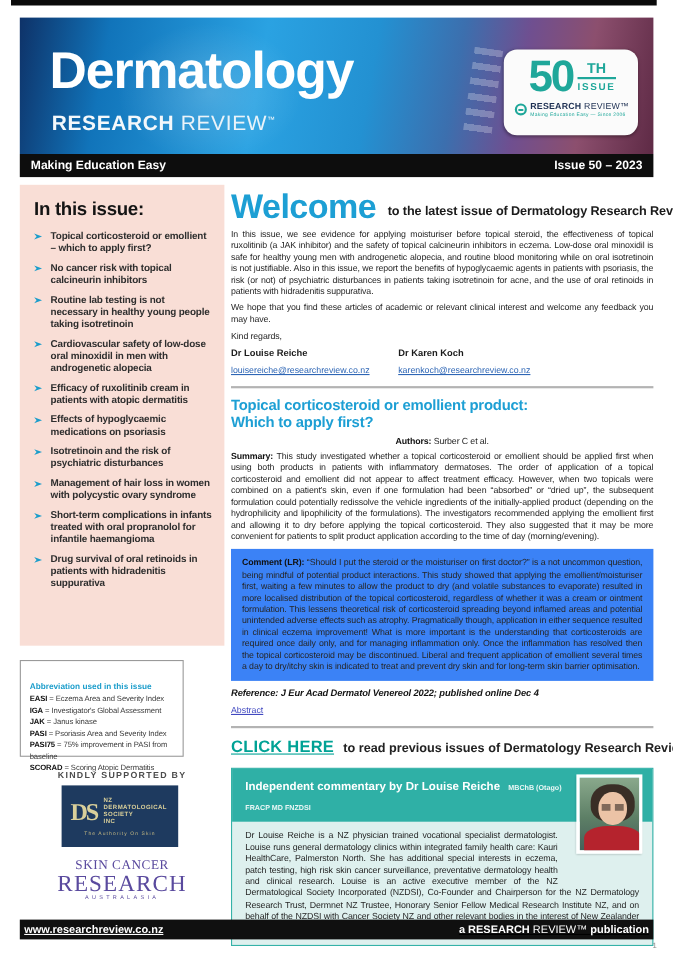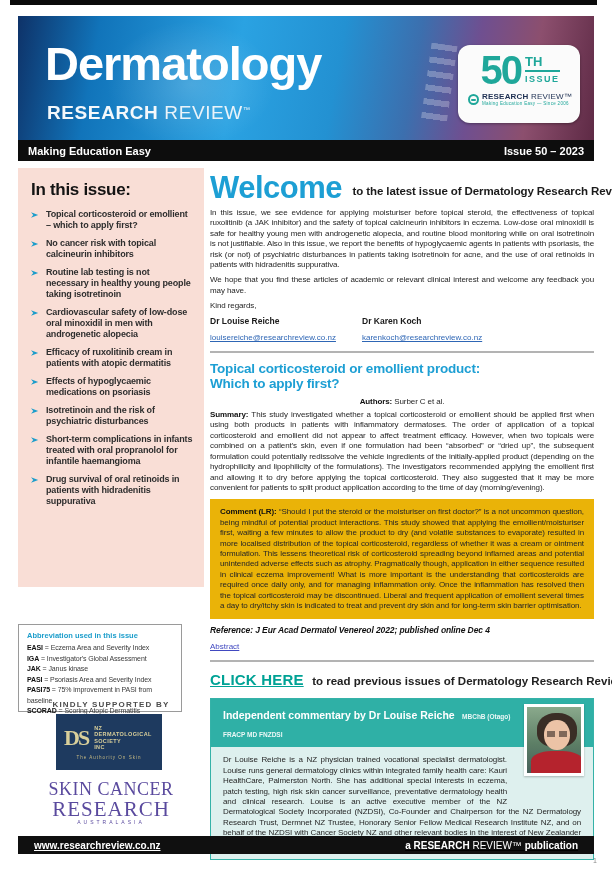--- a/index.html
+++ b/index.html
@@ -24,21 +24,21 @@
   .mast-sub sup { font-size:7px; vertical-align:super; }
   .filmstrip { position:absolute; left:408px; top:28px; width:26px; height:80px; opacity:.25;
     background:repeating-linear-gradient(#fff 0 6px, transparent 6px 14px); transform:rotate(8deg); }
 
   
   .badge { position:absolute; left:440px; top:29px; width:122px; height:78px;
     background:#fbfbfb; border-radius:12px; box-shadow:0 1px 3px rgba(0,0,0,.35);
     padding:6px 8px 4px 10px; }
   .badge-row { display:flex; align-items:flex-start; justify-content:center; gap:4px; }
   .badge-50 { font-size:40px; line-height:38px; font-weight:bold; color:#1fa79a; letter-spacing:-2px; }
-  .badge-col { display:flex; flex-direction:column; margin-top:3px; }
+  .badge-col { display:flex; flex-direction:column; margin-top:3px;text-align:center; }
   .badge-th { font-size:13px; font-weight:bold; color:#1fa79a; border-bottom:2px solid #1fa79a; padding-bottom:1px; }
   .badge-issue { font-size:9px; font-weight:bold; color:#1fa79a; letter-spacing:1.5px; margin-top:2px; }
   .badge-logo { display:flex; align-items:center; gap:3px; margin-top:3px; justify-content:center; }
   .rr-globe { width:11px; height:11px; border:2px solid #1fa79a; border-radius:50%; position:relative; flex:none; }
   .rr-globe::after { content:""; position:absolute; left:1px; top:3px; width:5px; height:2px; background:#1fa79a; border-radius:2px; }
   .badge-logo-text { display:flex; flex-direction:column; }
   .badge-logo-main { font-size:8px; color:#1d2f52; letter-spacing:.2px; white-space:nowrap; }
   .badge-logo-main .b1 { font-weight:bold; }
   .badge-logo-tag { font-size:4.5px; color:#1fa79a; letter-spacing:.3px; white-space:nowrap; }
 
@@ -48,40 +48,40 @@
   .topbar span { color:#ffffff; font-size:11px; font-weight:bold; }
 
   
   .sidebar-box { left:18px; top:168px; width:186px; height:419px; background:#f9ded6;
     padding:12px 10px 2px 13px; }
   .sidebar-title { font-size:17px; font-weight:bold; color:#141414; margin-bottom:9px; letter-spacing:-.3px; }
   .toc-item { display:flex; gap:6px; margin-bottom:7px; }
   .toc-item svg { flex:none; margin-top:2px; }
   .toc-text { font-size:9px; line-height:11px; font-weight:bold; color:#2e2e2e; letter-spacing:-.15px; }
 
-  .abbrev-box { left:18px; top:624px; width:164px; height:88px; background:#ffffff;
-    border:1px solid #9a9a9a; padding:6px 8px; }
+  .abbrev-box { left:18px; top:600px; width:149px; height:88px; background:#ffffff;
+    border:1px solid #9a9a9a; padding:18px 8px; }
   .abbrev-title { font-size:7.5px; font-weight:bold; color:#1b9dcb; margin-bottom:3px; }
   .abbrev-entry { font-size:7px; line-height:10.5px; color:#3a3a3a; letter-spacing:-.1px; }
   .abbrev-entry b { color:#111111; }
 
   .supported-label { left:18px; top:700px; width:186px; text-align:center; font-size:8px;
     font-weight:bold; letter-spacing:1.2px; color:#4c4c4c; }
 
   .nzds { left:56px; top:714px; width:106px; height:56px; background:#1e3a5f;
     display:flex; flex-direction:column; justify-content:center; padding:4px 8px; }
   .nzds-row { display:flex; align-items:flex-start; gap:6px; }
   .nzds-ds { font-family:"Liberation Serif", serif; font-size:22px; font-weight:bold;
     color:#d9cf9a; letter-spacing:-2px; }
   .nzds-lines { font-size:5.5px; line-height:6.5px; font-weight:bold; color:#d9cf9a; letter-spacing:.4px; }
   .nzds-tag { font-size:4.5px; letter-spacing:1px; color:#c5b983; margin-top:4px; text-align:center; }
 
   .scc { left:18px; top:779px; width:186px; text-align:center; color:#5a4a9e;
     font-family:"Liberation Serif", serif; }
-  .scc-l1 { font-size:18px; letter-spacing:.5px; }
+  .scc-l1 { font-size:12px; letter-spacing:.5px; }
   .scc-l2 { font-size:21px; line-height:19px; letter-spacing:1px; }
   .scc-l3 { font-size:5px; letter-spacing:3px; font-family:"Liberation Sans", sans-serif; }
 
   
   .main { left:210px; top:170px; width:384px; }
   .welcome-row { white-space:nowrap; }
   .welcome-big { display:inline-block; font-size:31px; font-weight:bold; color:#1d9fd4; letter-spacing:-.5px; }
   .welcome-tag { display:inline-block; font-size:11.5px; font-weight:bold; color:#1b1b1b; margin-left:6px;
     position:relative; top:-3px; letter-spacing:-.1px; }
   .body-text { font-size:8px; line-height:10.4px; color:#262626; text-align:justify; letter-spacing:-.1px; }
@@ -91,21 +91,21 @@
   .sigs { display:flex; margin-top:4px; }
   .sig { width:152px; }
   .sig-name { font-size:8.5px; font-weight:bold; color:#1b1b1b; }
   .sig-email { font-size:8px; color:#2e66b5; text-decoration:underline; }
   .divider { height:2px; background:#b3b3b3; margin-top:7px; }
   .article-title { margin-top:8px; font-size:13.5px; line-height:15px; font-weight:bold;
     color:#1d9fd4; white-space:pre-line; letter-spacing:-.2px; }
   .authors { margin-top:6px; text-align:center; }
   .authors b, .body-text b { color:#111111; }
   .summary { margin-top:3px; }
-  .comment-box { margin-top:6px; background:#eab308; padding:8px 10px; }
+  .comment-box { margin-top:6px; background:#3b82f6; padding:8px 10px; }
   .comment-box .body-text b { font-style:normal; }
   .reference { margin-top:6px; font-size:8.5px; font-weight:bold; font-style:italic; color:#111; letter-spacing:-.1px; }
   .abstract-link { display:inline-block; margin-top:2px; font-size:8px; color:#4149c0; text-decoration:underline; }
   .clickhere { margin-top:9px; white-space:nowrap; }
   .clickhere-link { font-size:15px; font-weight:bold; color:#00a295; text-decoration:underline; letter-spacing:.2px; }
   .clickhere-rest { font-size:11.5px; font-weight:bold; color:#222222; margin-left:4px; }
 
   
   .commentary { margin-top:9px; position:relative; border:1.5px solid #35b2a8; background:#def0ee; min-height:132px; }
   .commentary-head { background:#2fb0a6; color:#ffffff; padding:6px 80px 6px 12px; }
@@ -117,21 +117,21 @@
     background:linear-gradient(#8aa98c 0%, #5d7f66 55%, #46605a 100%); overflow:hidden;
     box-shadow:0 1px 2px rgba(0,0,0,.25); }
   .photo .hair { position:absolute; left:10px; top:6px; width:40px; height:34px; background:#3a2e26; border-radius:46% 46% 40% 40%; }
   .photo .face { position:absolute; left:17px; top:13px; width:26px; height:30px; background:#ecc3a6; border-radius:48%; }
   .photo .glasses { position:absolute; left:20px; top:24px; width:20px; height:6px;
     border-left:8px solid rgba(40,30,25,.55); border-right:8px solid rgba(40,30,25,.55); }
   .photo .jacket { position:absolute; left:4px; bottom:-4px; width:52px; height:26px; background:#b5232d; border-radius:40% 40% 0 0; }
 
   
   .footer-bar { left:18px; top:836px; width:576px; height:18px; background:#101010;
-    display:flex; align-items:center; justify-content:space-between; padding:0 16px;text-decoration:underline; }
+    display:flex; align-items:center; justify-content:space-between; padding:0 4px;text-decoration:underline; }
   .footer-left { font-size:10px; font-weight:bold; color:#ffffff; text-decoration:underline; }
   .footer-right { font-size:10px; color:#ffffff; }
   .footer-right .b1 { font-weight:bold; }
   .page-num { left:0; top:857px; width:597px; text-align:right; font-size:7px; color:#8a8a8a; }
 </style>
 </head>
 <body>
 
 <div class="abs top-strip"></div>
 
@@ -200,20 +200,26 @@
     <svg width="9" height="8" viewBox="0 0 10 8">
         <path d="M0 1 L8 4 L0 7 L2.5 4 Z" fill="#1b9dcb"></path>
       </svg>
     <span class="toc-text">Effects of hypoglycaemic medications on psoriasis</span>
   </div>
   <div class="toc-item">
     <svg width="9" height="8" viewBox="0 0 10 8">
         <path d="M0 1 L8 4 L0 7 L2.5 4 Z" fill="#1b9dcb"></path>
       </svg>
     <span class="toc-text">Isotretinoin and the risk of psychiatric disturbances</span>
+  </div>
+  <div class="toc-item">
+    <svg width="9" height="8" viewBox="0 0 10 8">
+        <path d="M0 1 L8 4 L0 7 L2.5 4 Z" fill="#1b9dcb"></path>
+      </svg>
+    <span class="toc-text">Management of hair loss in women with polycystic ovary syndrome</span>
   </div>
   <div class="toc-item">
     <svg width="9" height="8" viewBox="0 0 10 8">
         <path d="M0 1 L8 4 L0 7 L2.5 4 Z" fill="#1b9dcb"></path>
       </svg>
     <span class="toc-text">Short-term complications in infants treated with oral propranolol for infantile haemangioma</span>
   </div>
   <div class="toc-item">
     <svg width="9" height="8" viewBox="0 0 10 8">
         <path d="M0 1 L8 4 L0 7 L2.5 4 Z" fill="#1b9dcb"></path>

